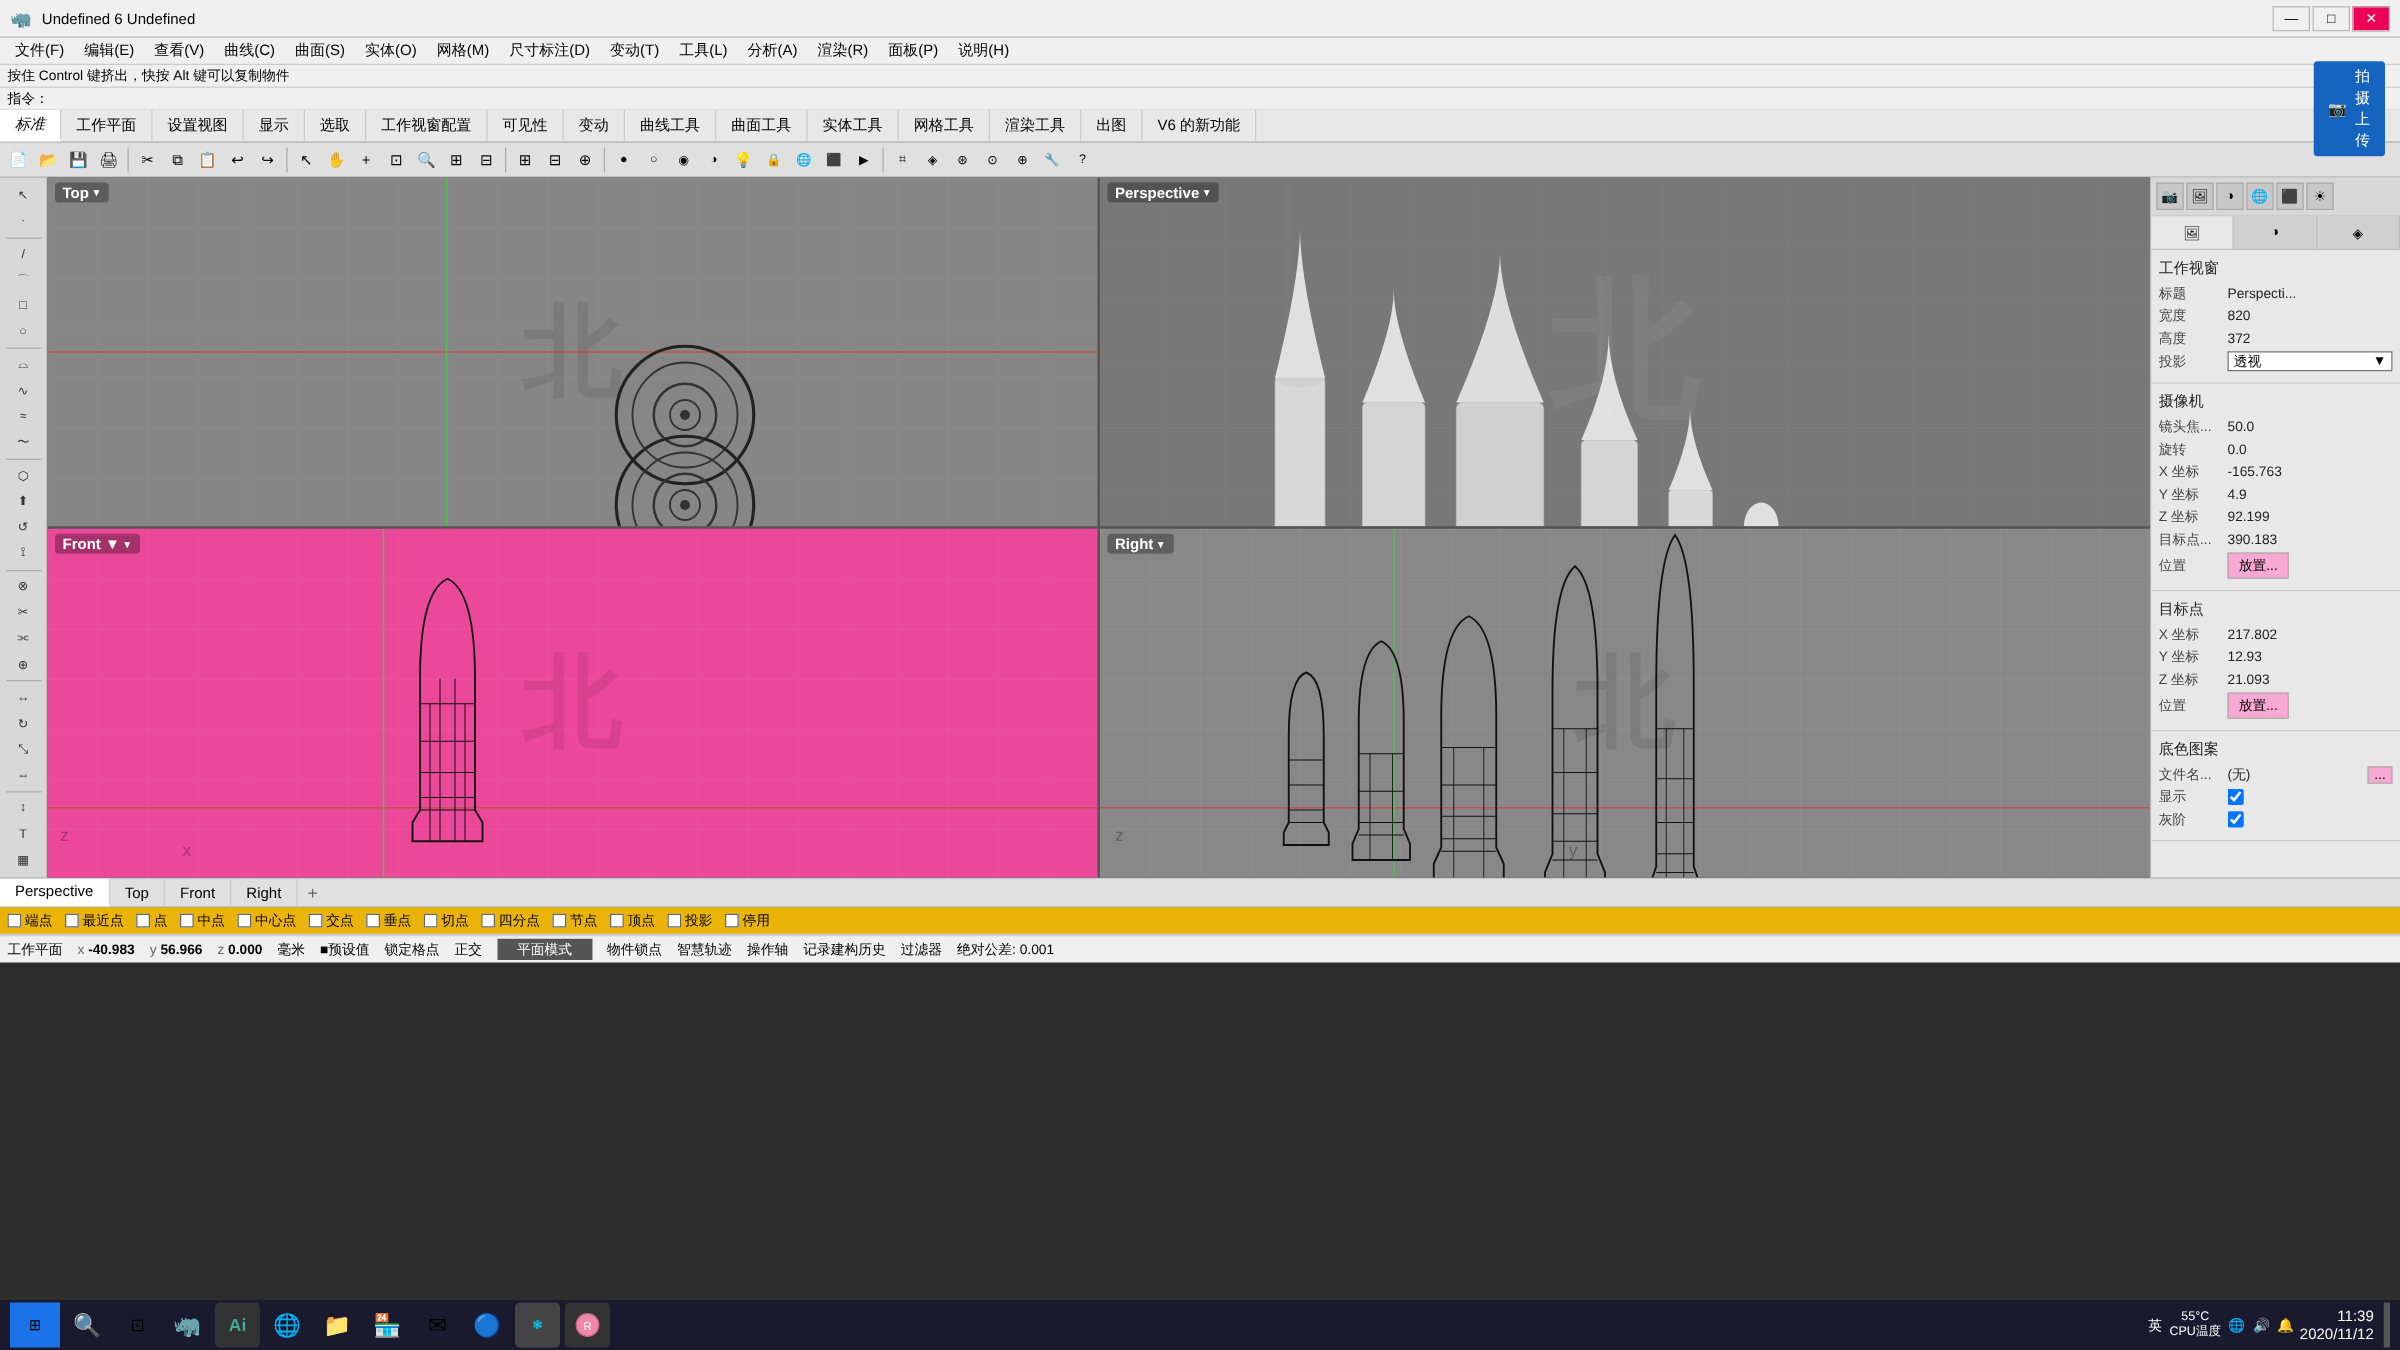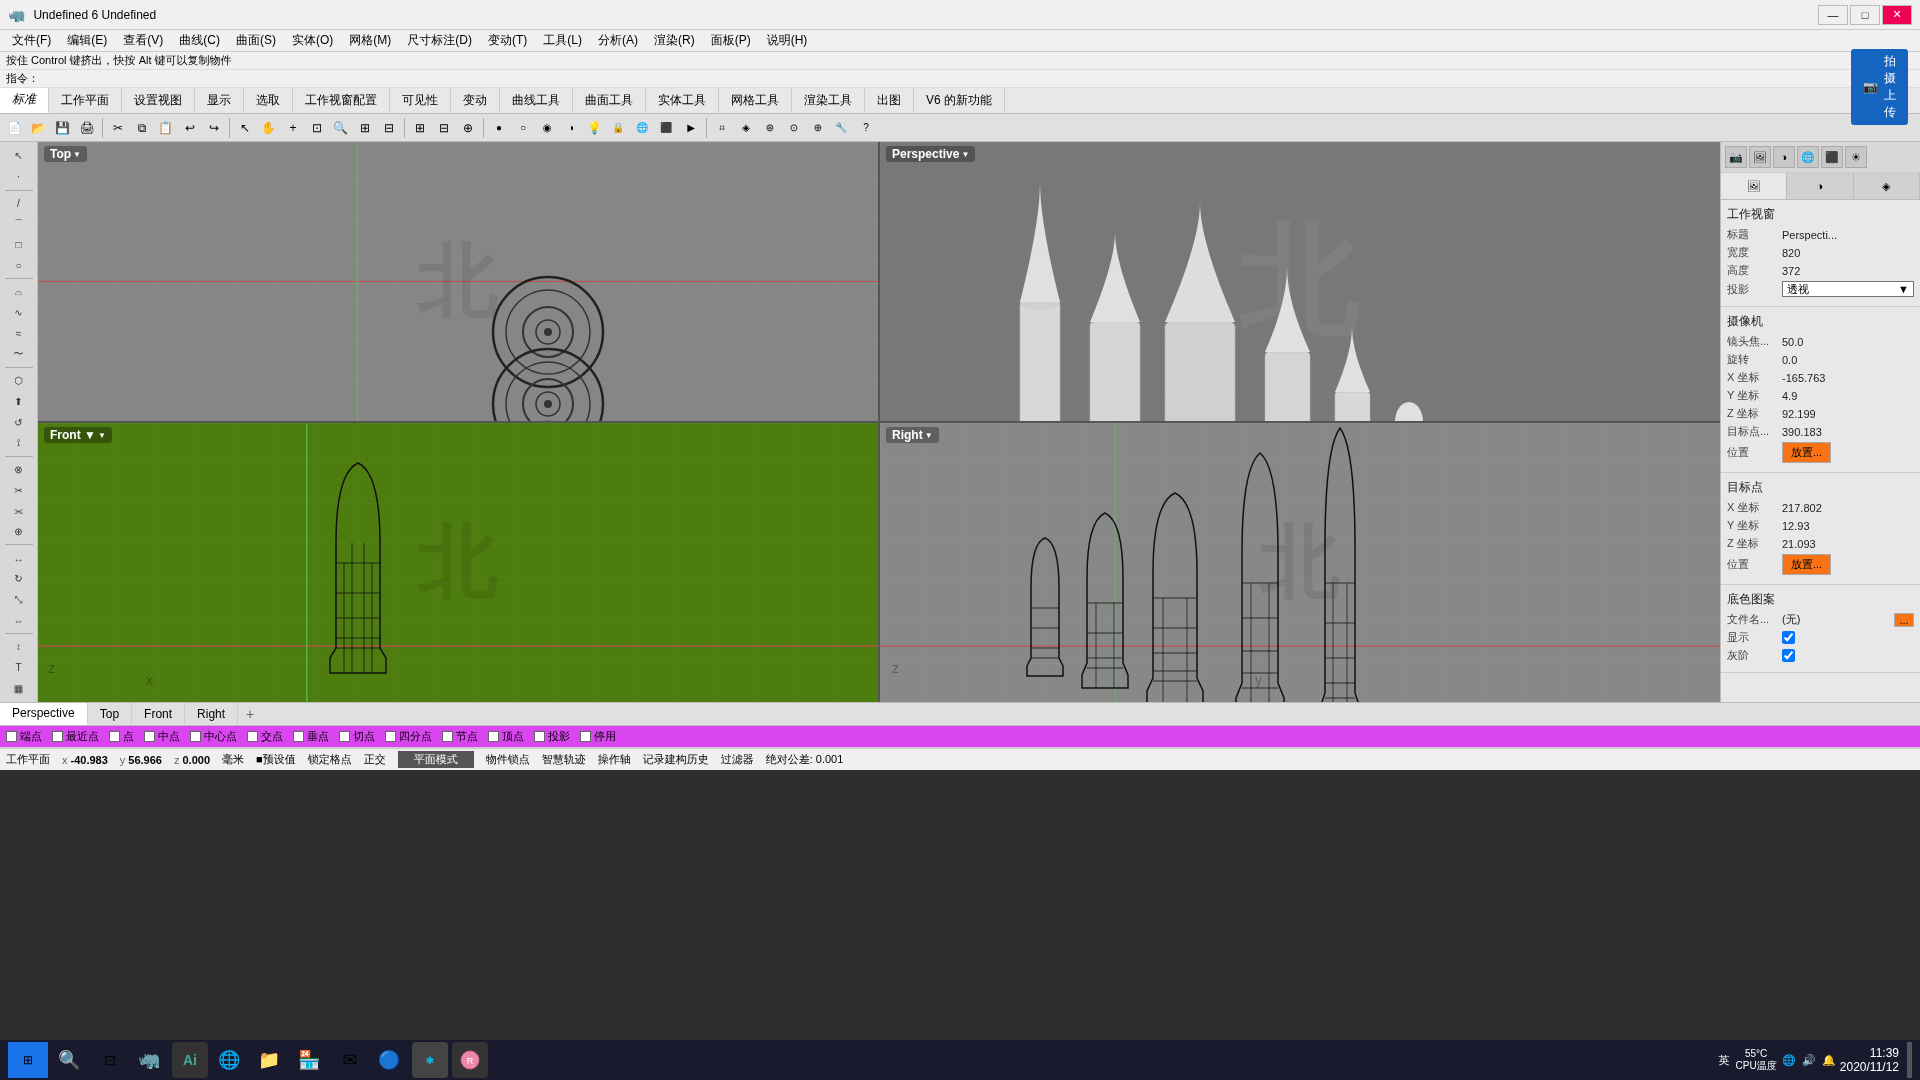--- a/index.html
+++ b/index.html
@@ -56,32 +56,32 @@
 
     #right-panel-tabs { display: flex; border-bottom: 1px solid #bbb; background: #d0d0d0; }
     .rp-tab { flex: 1; height: 26px; display: flex; align-items: center; justify-content: center; cursor: pointer; border-right: 1px solid #bbb; font-size: 11px; }
     .rp-tab.active { background: #e8e8e8; }
 
     .rp-section { padding: 6px; border-bottom: 1px solid #ccc; }
     .rp-section-title { font-weight: normal; font-size: 12px; margin-bottom: 4px; color: #222; }
     .rp-row { display: flex; align-items: center; margin-bottom: 3px; font-size: 11px; }
     .rp-label { width: 55px; color: #444; flex-shrink: 0; }
     .rp-value { flex: 1; font-size: 11px; color: #222; }
-    .rp-btn { padding: 2px 8px; background: #f97316; border: 1px solid #aaa; font-size: 11px; cursor: pointer; }
+    .rp-btn { padding: 2px 8px; background: #f9a8d4; border: 1px solid #aaa; font-size: 11px; cursor: pointer; }
     .rp-checkbox { margin-right: 4px; }
     .rp-dropdown { flex: 1; height: 16px; border: 1px solid #737373; background: #fff; font-size: 11px; display: flex; align-items: center; justify-content: space-between; padding: 0 4px; cursor: pointer; gap: 32px; }
 
     
     #bottom-tabs { height: 24px; background: #e0e0e0; display: flex; align-items: center; border-top: 1px solid #bbb; border-bottom: 1px solid #bbb; }
     .btm-tab { padding: 2px 12px; font-size: 12px; cursor: pointer; border-right: 1px solid #ccc; height: 100%; display: flex; align-items: center; }
     .btm-tab.active { background: #fff; border-bottom: 2px solid #fff; }
     .btm-tab-add { padding: 2px 8px; font-size: 14px; cursor: pointer; color: #666; }
 
     
-    #snapbar { height: 22px; background: #d946ef; display: flex; align-items: center; padding: 0 6px; font-size: 11px; gap: 10px; border-bottom: 1px solid #ccc; }
+    #snapbar { height: 22px; background: #eab308; display: flex; align-items: center; padding: 0 6px; font-size: 11px; gap: 10px; border-bottom: 1px solid #ccc; }
     .snap-item { display: flex; align-items: center; gap: 3px; cursor: pointer; }
     .snap-cb { width: 11px; height: 11px; border: 1px solid #666; background: #fff; flex-shrink: 0; }
 
     
     #statusbar { height: 22px; background: #f0f0f0; display: flex; align-items: center; padding: 0 6px; font-size: 11px; gap: 12px; border-top: 1px solid #ccc; }
     .status-item { display: flex; align-items: center; gap: 3px; }
     .status-key { color: #666; }
     .status-val { font-weight: bold; }
     .status-mode { background: #555; color: #fff; padding: 1px 16px; cursor: pointer; }
 
@@ -337,21 +337,21 @@
         </g>
 
         <g transform="translate(515,230)">
           <rect x="0" y="50" width="28" height="100" rx="3" fill="#d8d8d8" stroke="#bbb" stroke-width="0.5"></rect>
           <ellipse cx="14" cy="50" rx="14" ry="20" fill="#e0e0e0"></ellipse>
           <rect x="-2" y="138" width="32" height="15" rx="2" fill="#c0c0c0"></rect>
         </g>
       </svg>
     </div>
 
-    <div class="viewport" id="vp-front" style="background:#4d7c0f;">
+    <div class="viewport" id="vp-front" style="background:#ec4899;">
       <div class="viewport-label">Front ▼</div>
       <div class="watermark">北</div>
       <svg class="vp-svg" xmlns="http://www.w3.org/2000/svg">
         <defs>
           <pattern id="grid-front" width="40" height="40" patternUnits="userSpaceOnUse">
             <path d="M 40 0 L 0 0 0 40" fill="none" stroke="rgba(255,255,255,0.12)" stroke-width="0.5"></path>
           </pattern>
         </defs>
         <rect width="100%" height="100%" fill="url(#grid-front)"></rect>
 

